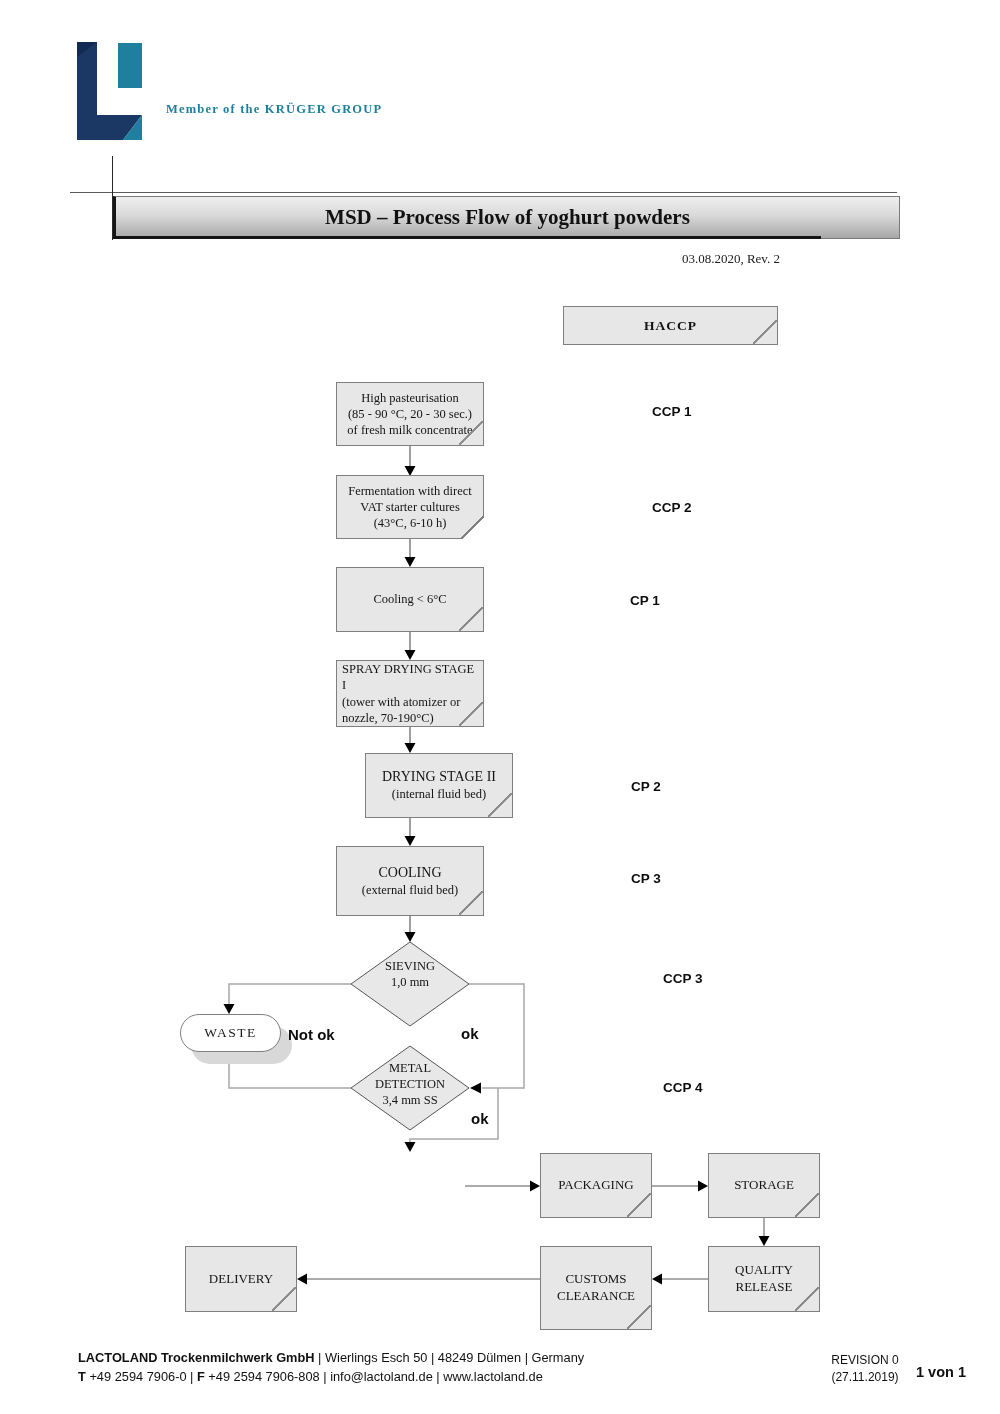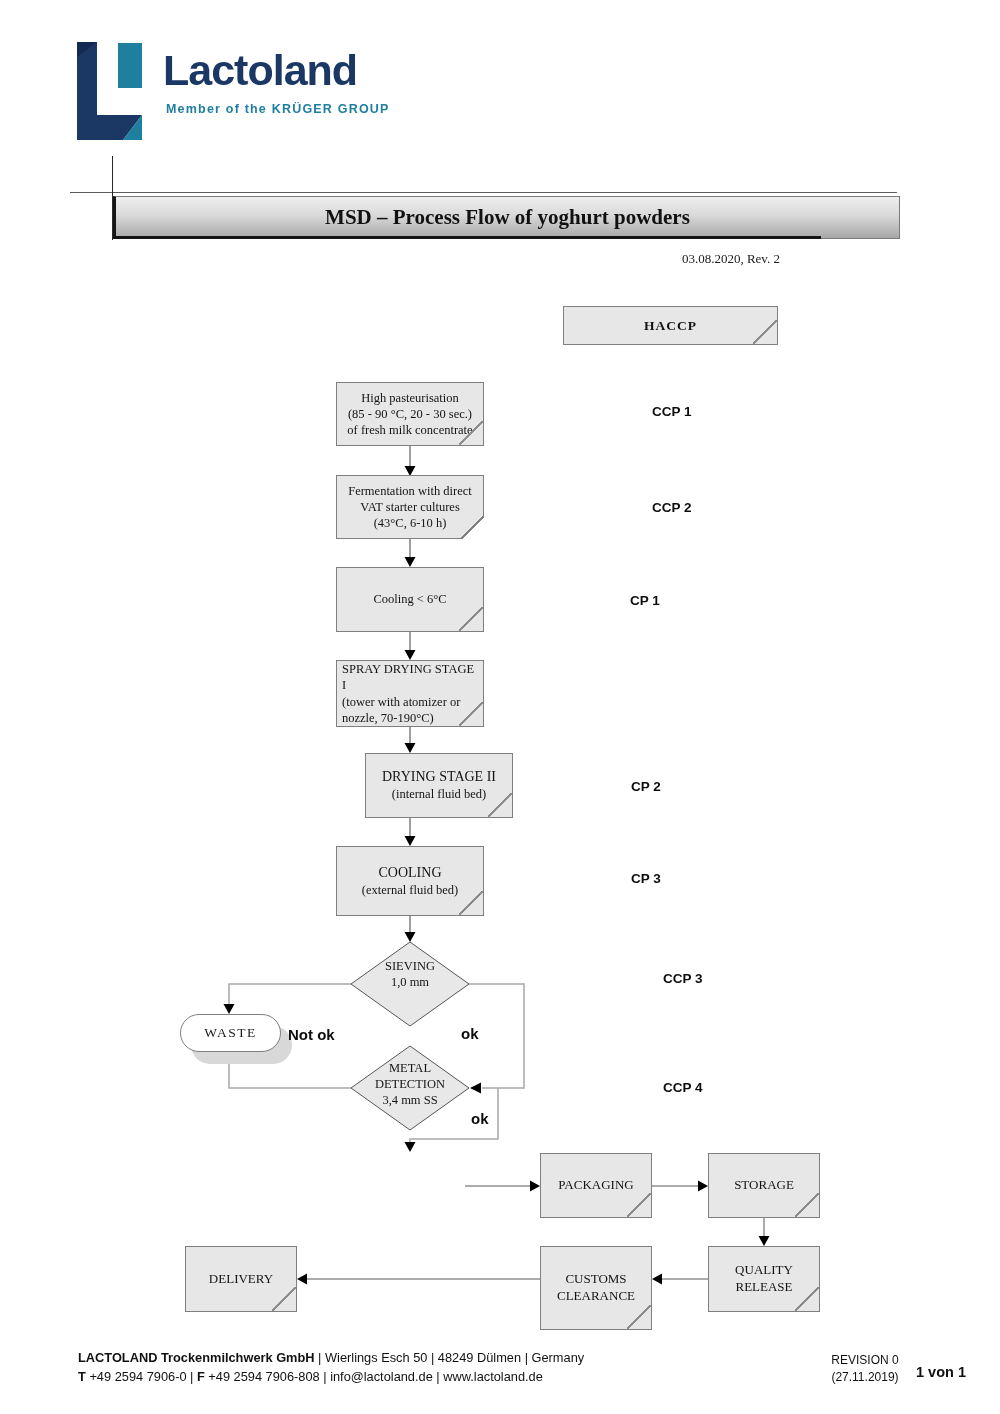--- a/index.html
+++ b/index.html
@@ -3,21 +3,21 @@
 <meta charset="utf-8">
 <style>
   html,body{margin:0;padding:0;background:#ffffff;}
   .page{position:relative;width:1000px;height:1414px;background:#fff;overflow:hidden;
         font-family:"Liberation Serif",serif;color:#1a1a1a;}
   .abs{position:absolute;}
 
   
   .brand{position:absolute;left:163px;top:46px;font-family:"Liberation Sans",sans-serif;
          font-weight:bold;font-size:43px;letter-spacing:-1px;color:#1b3764;}
-  .tagline{position:absolute;left:166px;top:102px;font-family:Liberation Sans, sans-serif;
+  .tagline{position:absolute;left:166px;top:102px;font-family:Liberation Serif, serif;
            font-weight:600;font-size:12.5px;letter-spacing:1.2px;color:#1e7f9e;}
 
   
   .hrule{position:absolute;left:70px;top:192px;width:827px;height:1px;background:#5a5a5a;}
   .vline{position:absolute;left:112px;top:156px;width:1px;height:84px;background:#2a2a2a;}
   .titlebar{position:absolute;left:113px;top:196px;width:783px;height:41px;
             background:linear-gradient(180deg,#efefef 0%,#d9d9d9 45%,#a7a7a7 100%);
             border:1px solid #7a7a7a;border-left:3px solid #161616;
             display:flex;align-items:center;justify-content:center;}
   .titlebar span{font-weight:bold;font-size:21px;color:#111;}
@@ -70,21 +70,20 @@
 
 <div class="page">
 
   <svg class="abs" style="left:75px;top:40px;" width="70" height="102" viewBox="0 0 70 102">
     <rect x="2" y="2" width="20" height="98" fill="#1b3764"></rect>
     <polygon points="2,17 22,2 2,2" fill="#122a52"></polygon>
     <polygon points="22,75 67,75 48,100 22,100" fill="#1b3764"></polygon>
     <polygon points="67,75 67,100 48,100" fill="#1e7f9e"></polygon>
     <rect x="43" y="3" width="24" height="45" fill="#1e7f9e"></rect>
   </svg>
-  <div class="brand">Lactoland</div>
   <div class="tagline">Member of the KRÜGER GROUP</div>
 
   <div class="hrule"></div>
   <div class="vline"></div>
   <div class="titlebar">
     <span>MSD – Process Flow of yoghurt powders</span>
   </div>
   <div class="title-underline"></div>
   <div class="daterev">03.08.2020, Rev. 2</div>
 

